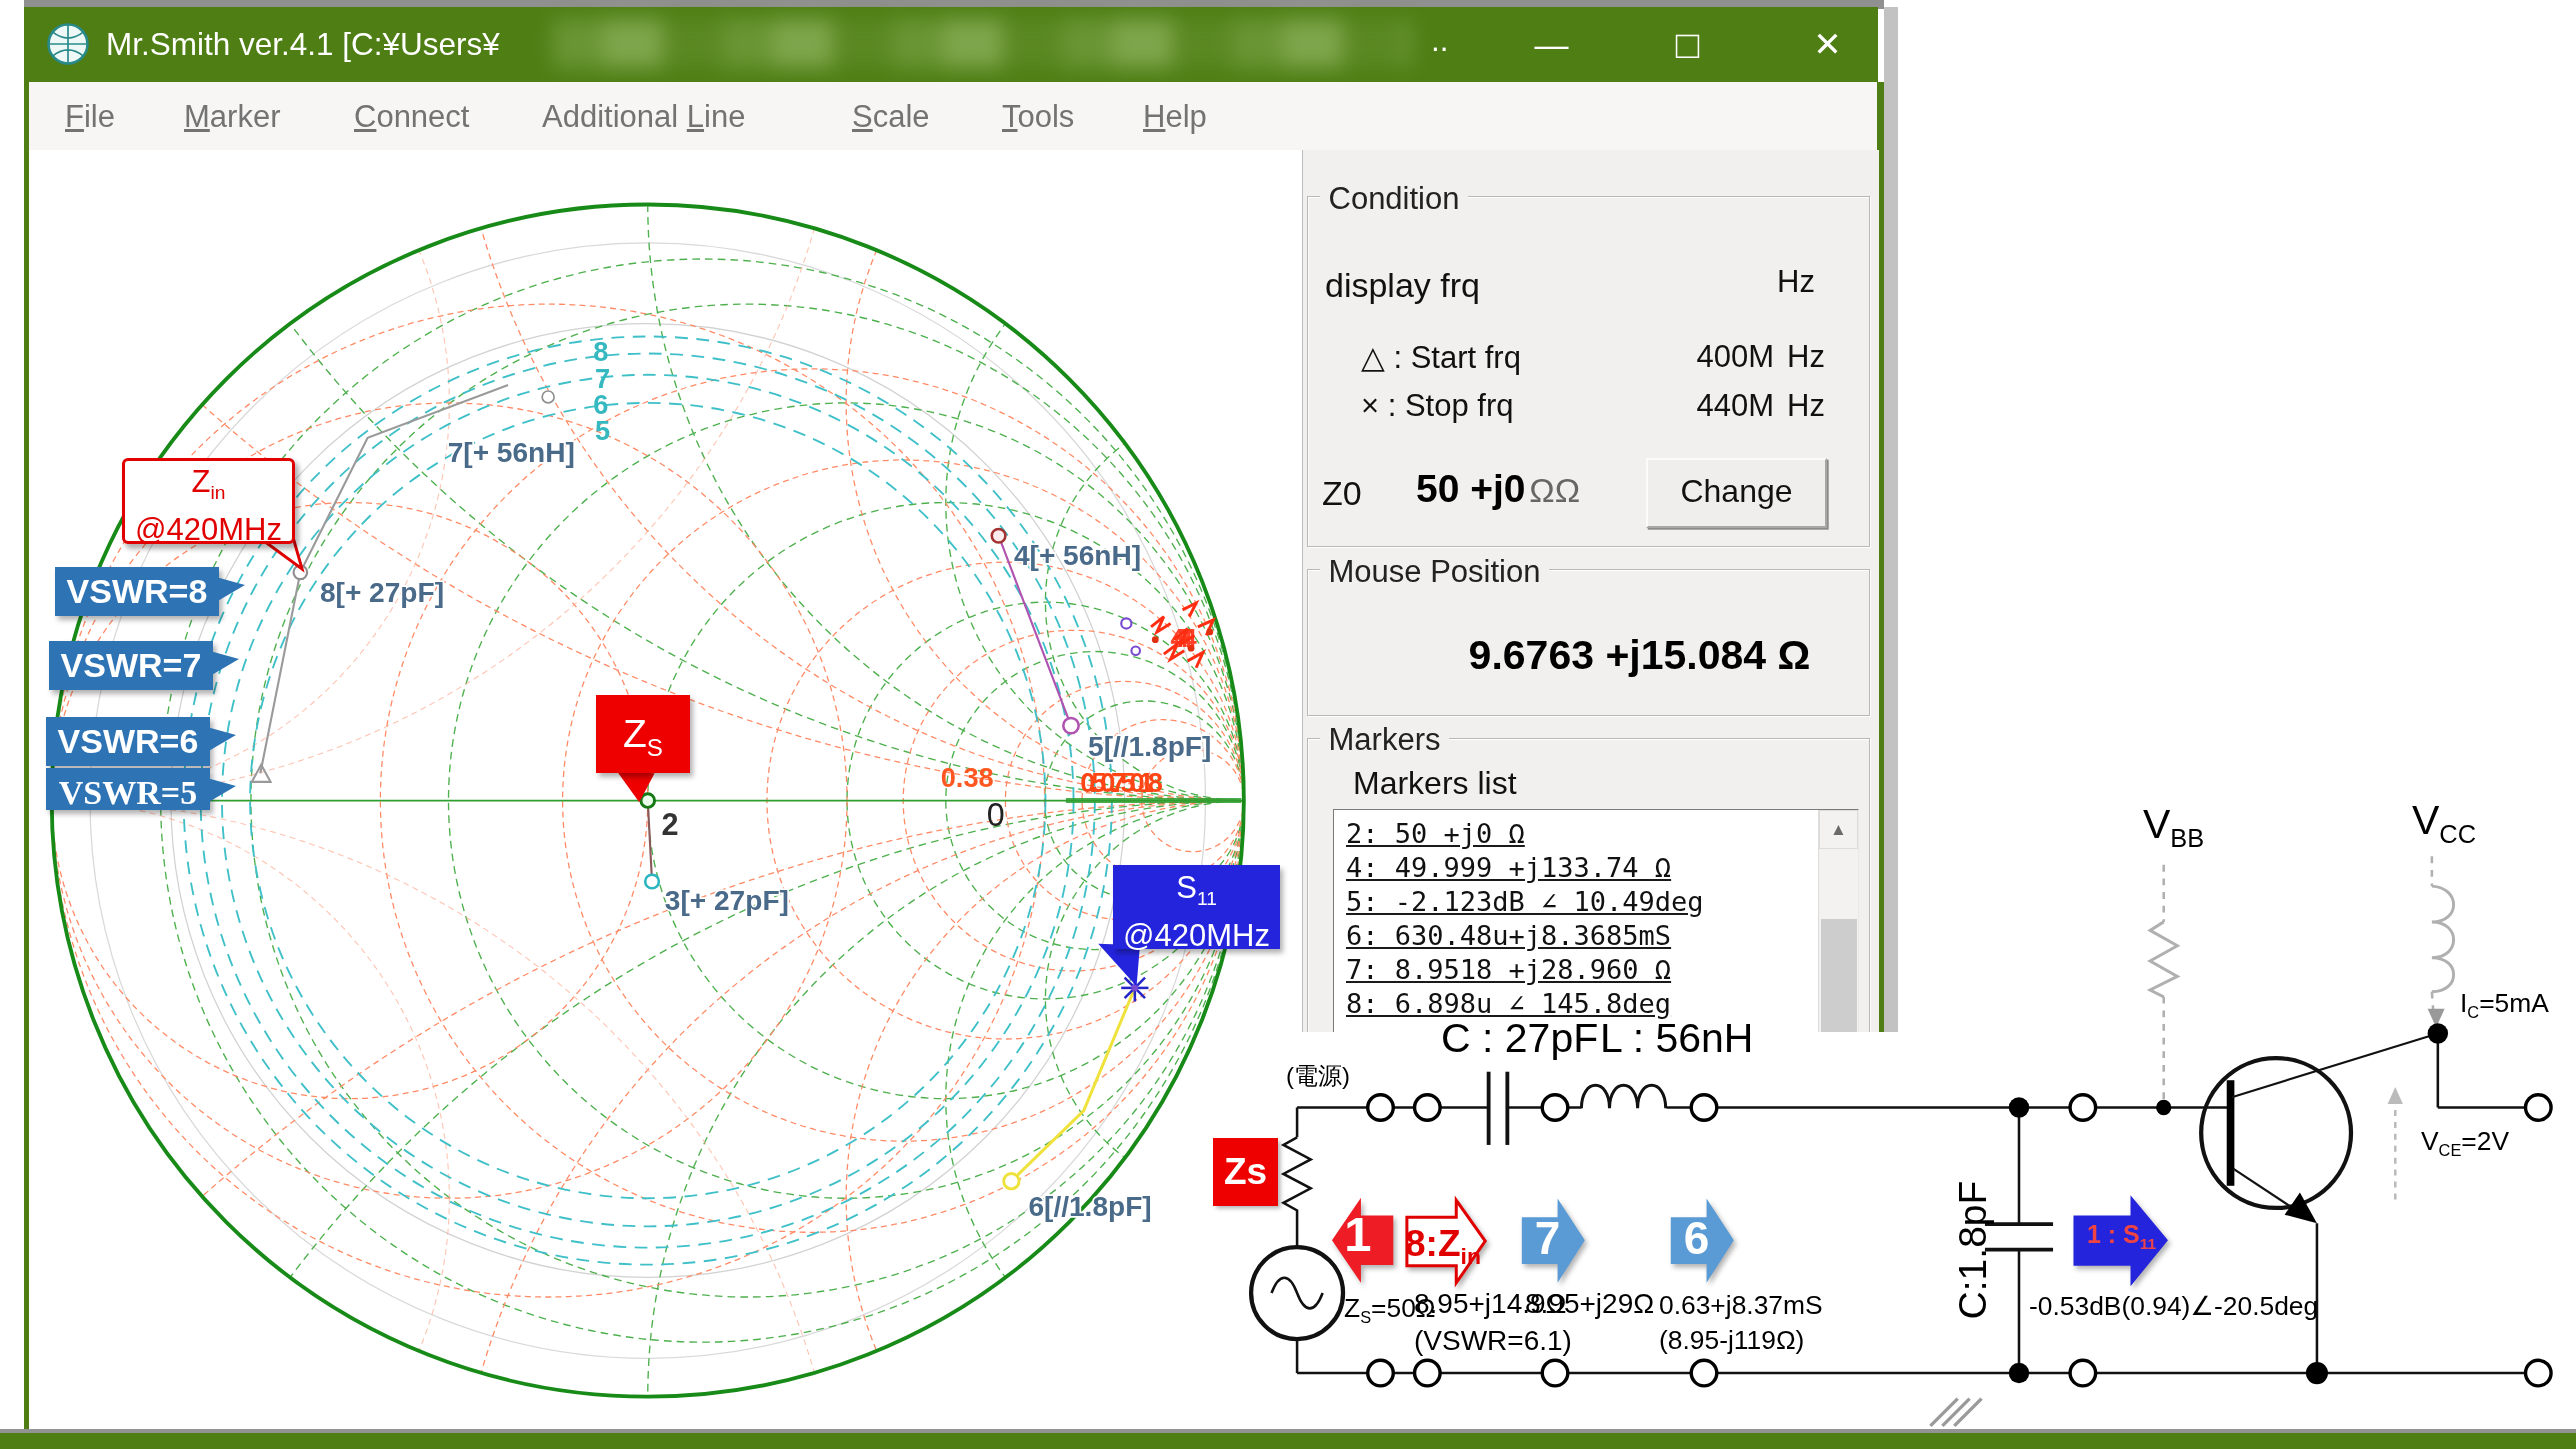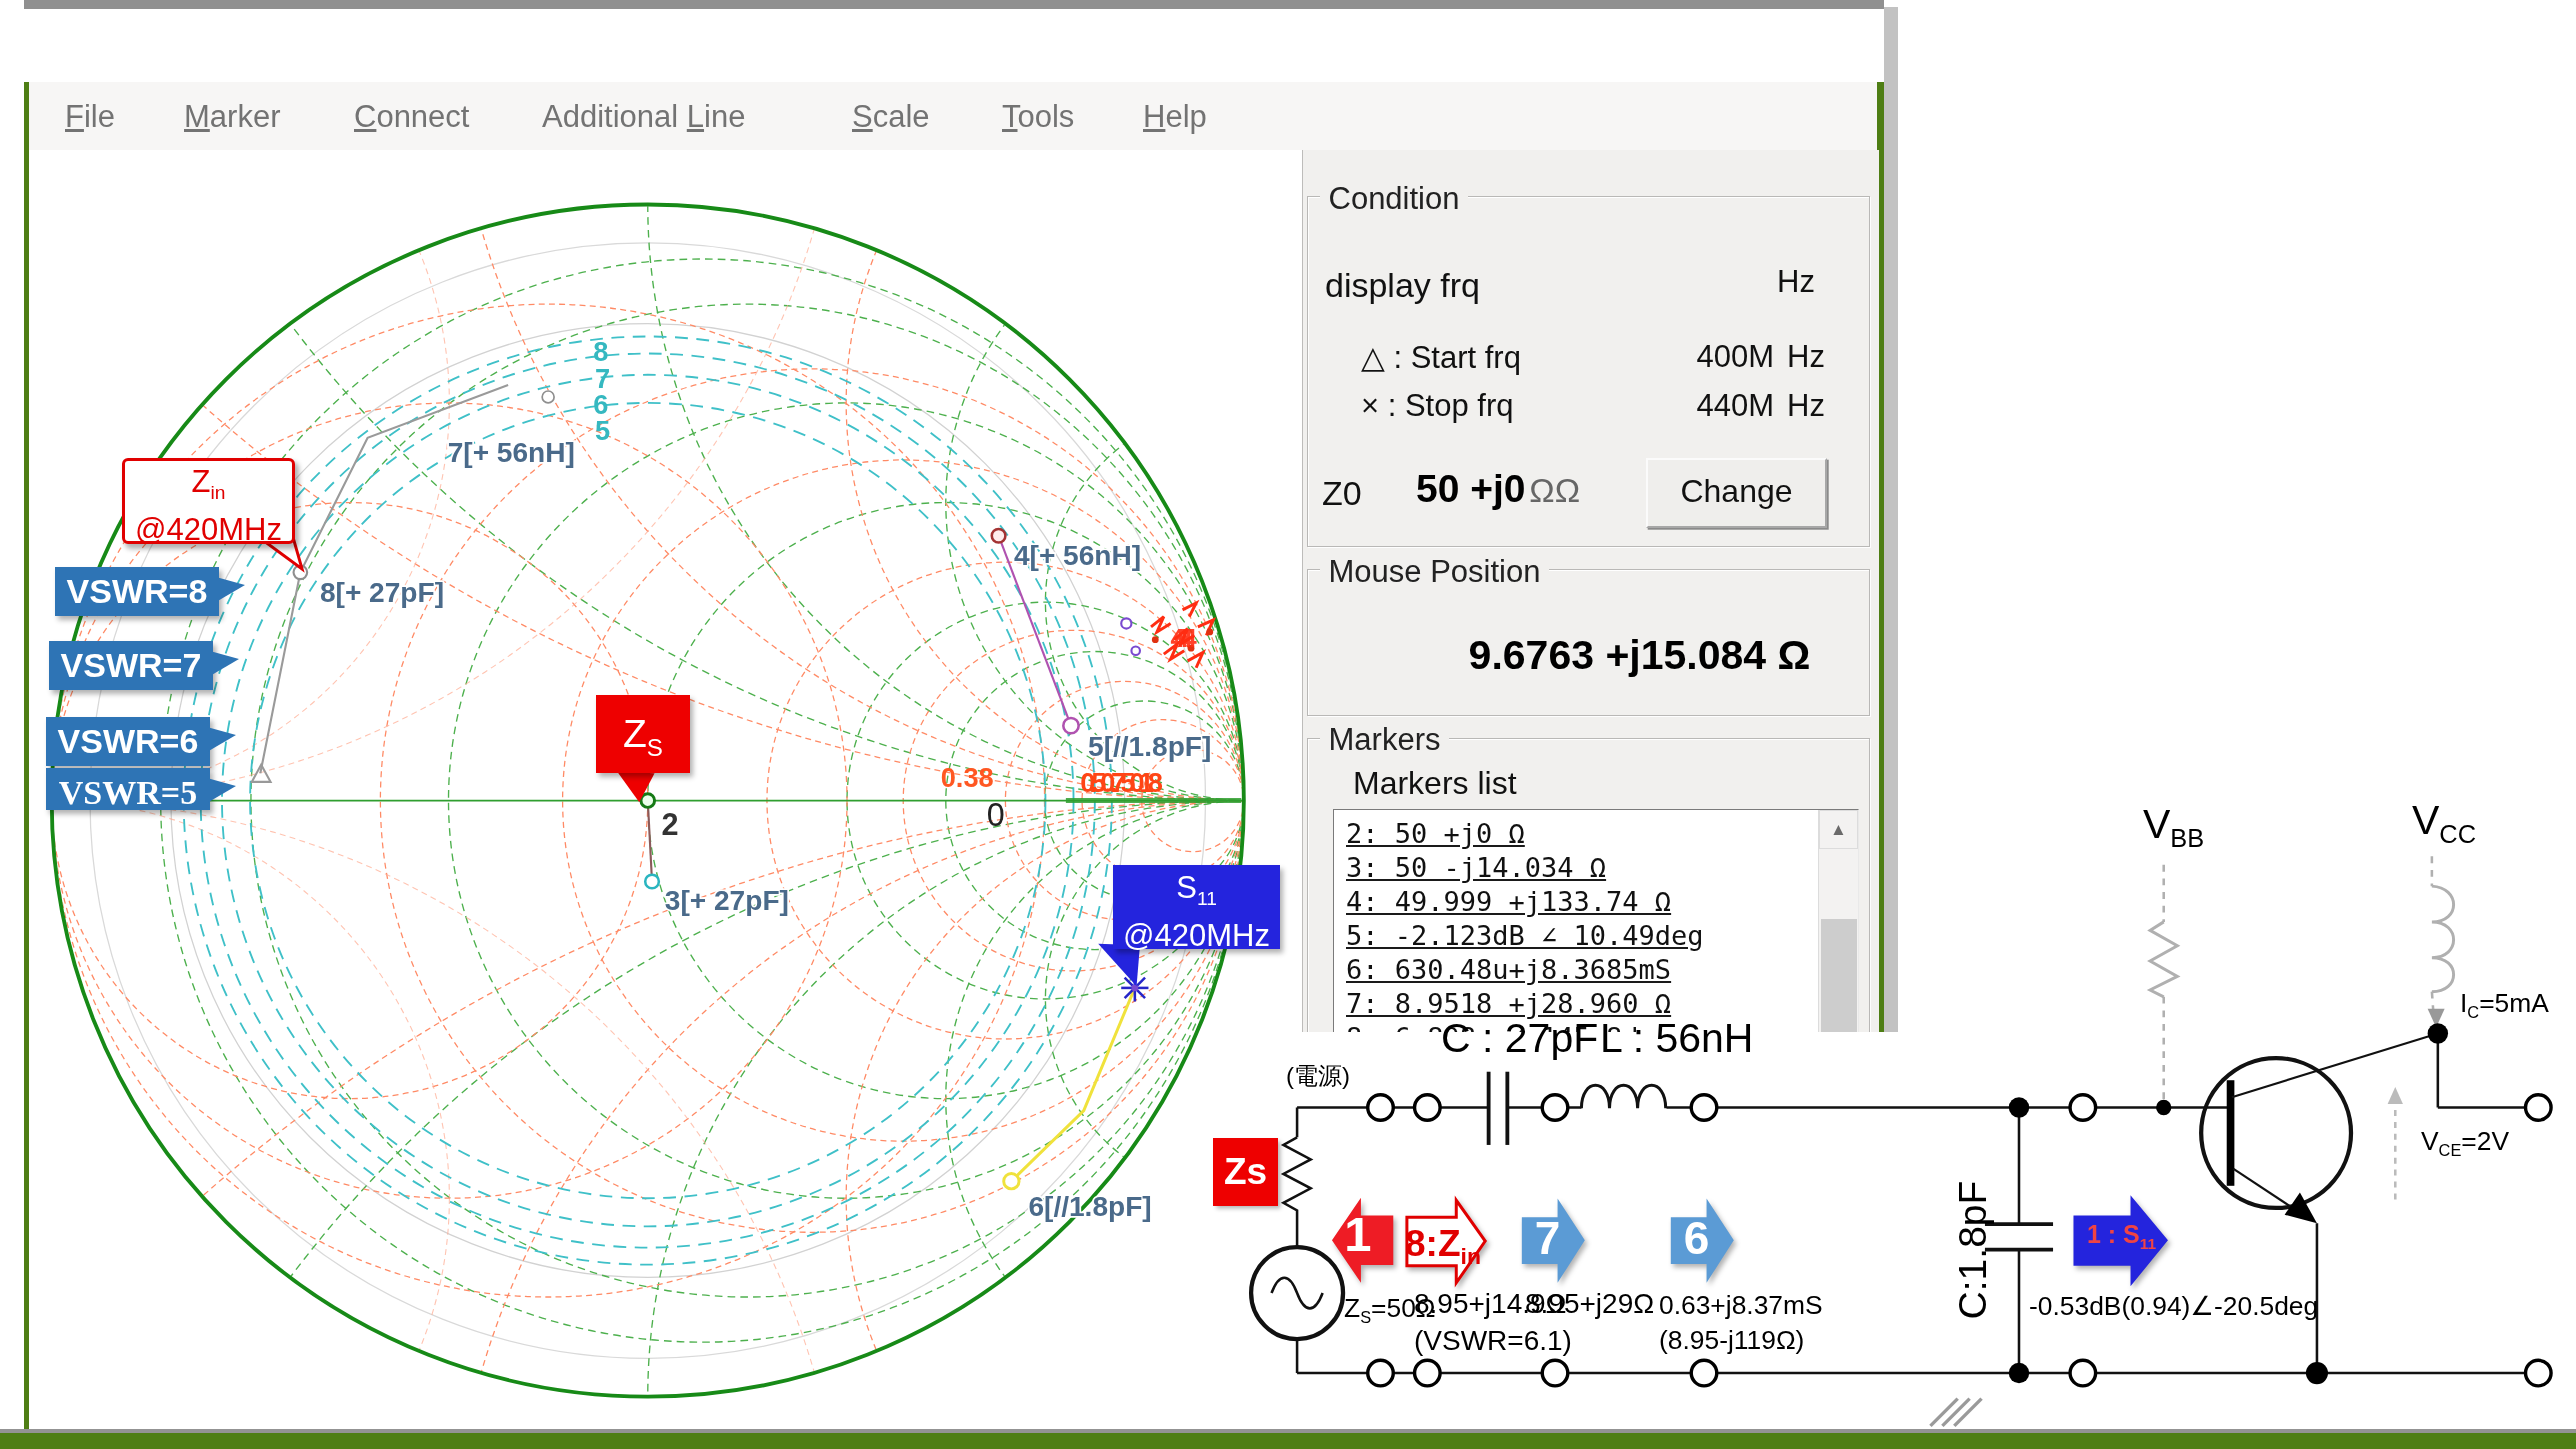--- a/index.html
+++ b/index.html
@@ -53,20 +53,32 @@
   .z40{z-index:40;} .z30{z-index:30;} .z50{z-index:50;}
 </style>
 </head>
 <body>
 
 <div id="page">
 
   <div class="abs" style="left:24px;top:0;width:1860px;height:8.5px;background:#909090;"></div>
   <div class="abs" style="left:1884px;top:6.8px;width:13.6px;height:1419px;background:#c2c2c2;"></div>
 
+  <div class="abs titlebar" style="left:24px;top:6.8px;width:1854px;height:75px;">
+    <svg class="abs" style="left:22px;top:15.3px" width="44" height="44" viewBox="0 0 52 52">
+      <circle cx="26" cy="26" r="23" fill="#eef8f6" stroke="#2a8a8a" stroke-width="3"></circle>
+      <path d="M3,26 H49 M26,3 V49 M8,12 Q26,26 44,12 M8,40 Q26,26 44,40" stroke="#2a8a8a" stroke-width="2" fill="none"></path>
+    </svg>
+    <div class="abs title-text" style="left:82px;top:19px;">Mr.Smith ver.4.1 [C:¥Users¥</div>
+    <div class="abs title-blur" style="left:528px;top:12px;width:860px;height:49px;"></div>
+    <div class="abs title-text" style="left:1407px;top:15.3px;">..</div>
+    <div class="abs winbtn" style="left:1463px;top:0;width:129px;height:75px;">—</div>
+    <div class="abs winbtn" style="left:1599px;top:0;width:129px;height:75px;font-size:39px;">□</div>
+    <div class="abs winbtn" style="left:1739px;top:0;width:129px;height:75px;">✕</div>
+  </div>
 
   <div class="abs menubar" style="left:29px;top:82px;width:1849px;height:68px;">
     <div class="mi" style="left:36px;"><span></span><span class="u">F</span><span>ile</span></div>
     <div class="mi" style="left:155px;"><span></span><span class="u">M</span><span>arker</span></div>
     <div class="mi" style="left:325px;"><span></span><span class="u">C</span><span>onnect</span></div>
     <div class="mi" style="left:513px;"><span>Additional </span><span class="u">L</span><span>ine</span></div>
     <div class="mi" style="left:823px;"><span></span><span class="u">S</span><span>cale</span></div>
     <div class="mi" style="left:973px;"><span></span><span class="u">T</span><span>ools</span></div>
     <div class="mi" style="left:1114px;"><span></span><span class="u">H</span><span>elp</span></div>
   </div>
@@ -244,21 +256,20 @@
   <div class="abs groupbox" style="left:1307px;top:569px;width:561px;height:145px;"></div>
   <div class="abs gb-label" style="left:1320px;top:554px;">Mouse Position</div>
   <div class="abs bigval" style="left:1307px;top:632px;width:665px;text-align:center;">9.6763  +j15.084 Ω</div>
 
   <div class="abs groupbox" style="left:1307px;top:738px;width:561px;height:681px;"></div>
   <div class="abs gb-label" style="left:1320px;top:722px;">Markers</div>
   <div class="abs lbl" style="left:1353px;top:765px;font-size:32px;">Markers list</div>
   <div class="abs listbox" style="left:1333px;top:809px;width:524px;height:261px;overflow:hidden;">
     <div style="padding-top:6.8px;text-decoration:underline;">
       <div class="lrow">2: 50 +j0 Ω</div>
-      <div class="lrow">3: 50 -j14.034 Ω</div>
       <div class="lrow">4: 49.999 +j133.74 Ω</div>
       <div class="lrow">5: -2.123dB ∠ 10.49deg</div>
       <div class="lrow">6: 630.48u+j8.3685mS</div>
       <div class="lrow">7: 8.9518 +j28.960 Ω</div>
       <div class="lrow">8: 6.898u ∠ 145.8deg</div>
     </div>
     <div class="abs sbar" style="right:0;top:0;width:39px;height:261px;">
       <div class="sbtn" style="width:37px;height:37px;"><span>▲</span></div>
       <div class="abs sthumb" style="left:1.7px;top:109px;width:36px;height:152px;"></div>
     </div>

